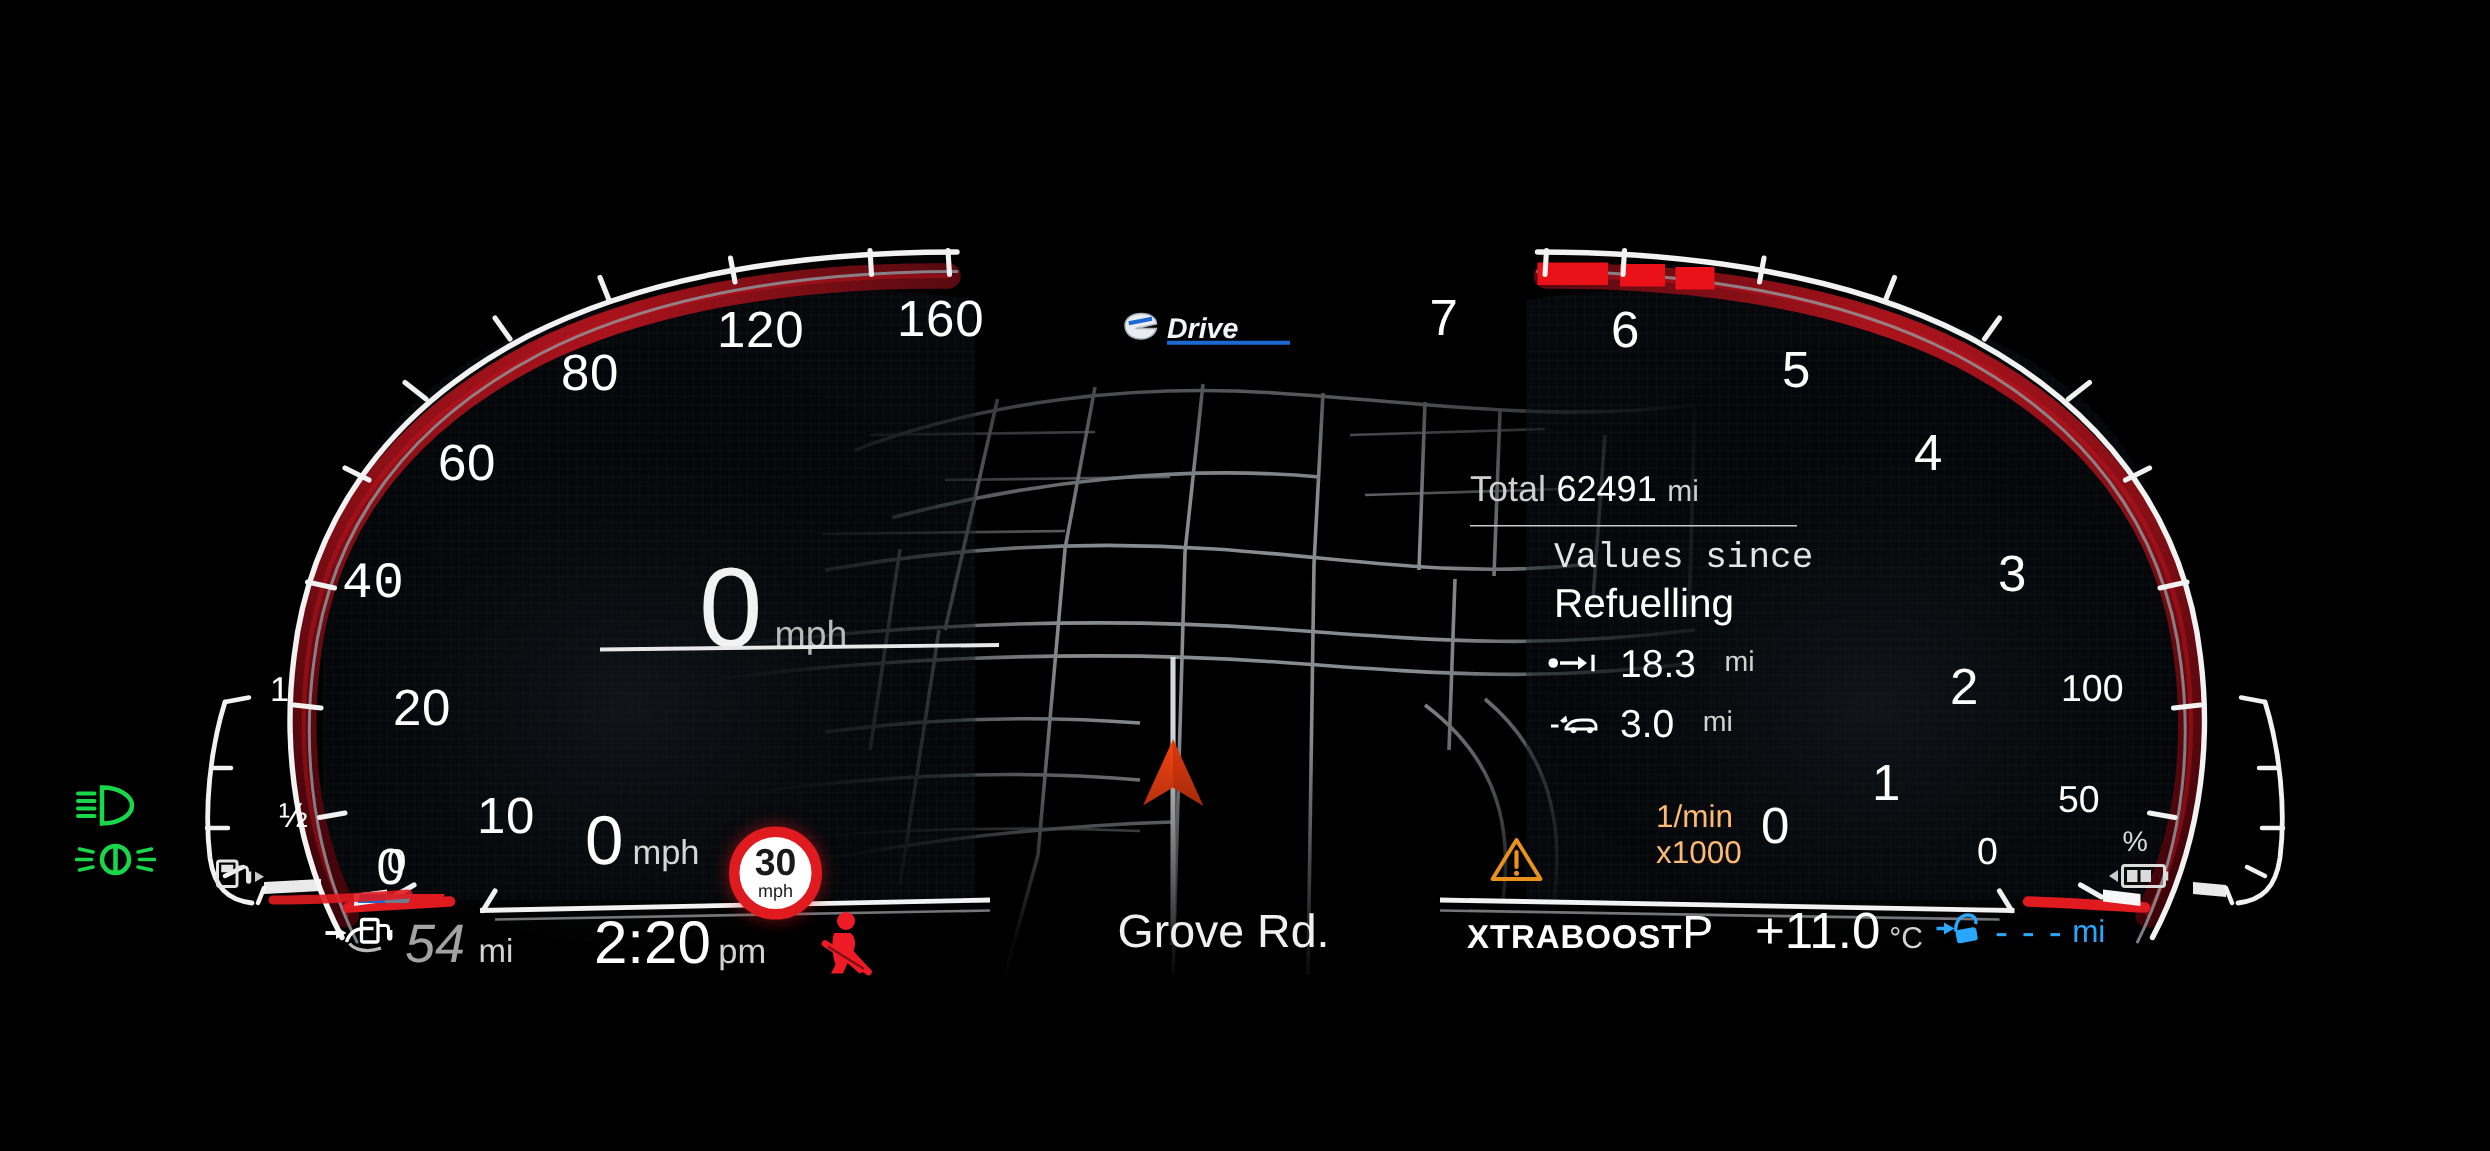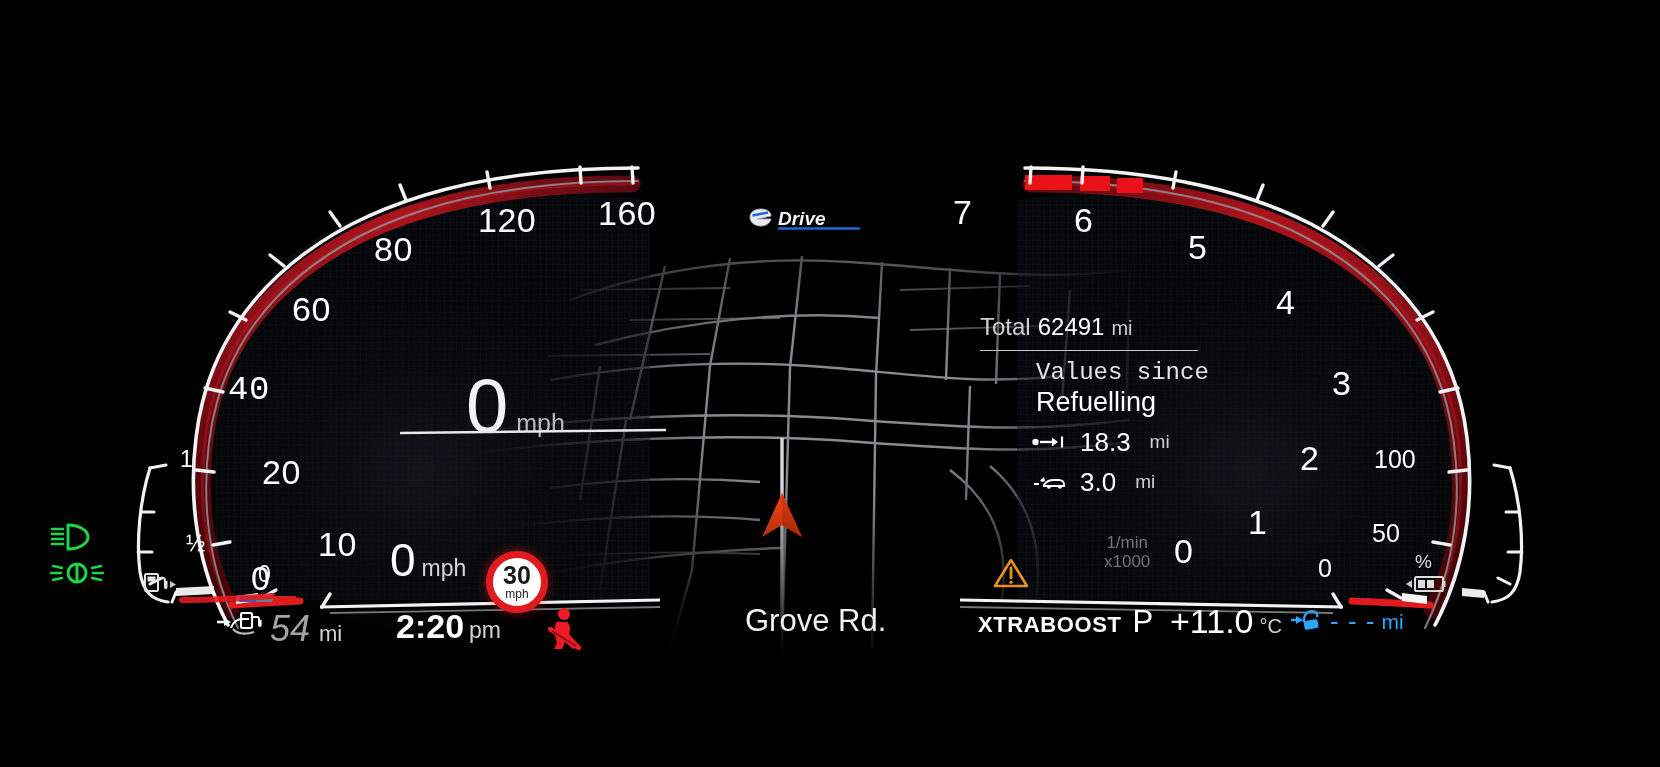--- a/index.html
+++ b/index.html
@@ -58,33 +58,33 @@
   #trip .totalrow .unit { font-size:20px; color:#cfcfcf; }
   #trip .rule { height:1px; background:#c8c8c8; margin:9px 0 8px 0; width:218px; }
   #trip .since { font-size:24px; color:#e4e4e4; margin-left:56px; line-height:1.15;font-family:Liberation Mono, monospace; }
   #trip .what { font-size:27px; color:#fff; margin-left:56px; line-height:1.15; }
   #trip .vrow { display:flex; align-items:center; margin-top:9px; margin-left:52px; gap:14px;text-align:right; }
   #trip .vrow .ic { width:34px; height:18px; display:flex; align-items:center; }
   #trip .vrow .num { font-size:26px; color:#fff; }
   #trip .vrow .unit { font-size:19px; color:#d2d2d2; margin-left:5px; }
 
   
-  #rpmunit { position:absolute; left:1104px; top:533px; font-size:17px;
-     color:#737373; line-height:1.12; text-align:center; }
+  #rpmunit { position:absolute; left:1104px; top:533px; font-size:21px;
+     color:#fdba74; line-height:1.12; text-align:left; }
 
   
   .bottomtext { position:absolute; display:flex; align-items:baseline; }
   #range { left:216px; top:608px; gap:9px; }
   #range .num { font-size:36px; color:#a3a3a3;font-style:italic; }
   #range .unit { font-size:22px; color:#d2d2d2; }
   #clock { left:396px; top:607px; }
-  #clock .num { font-size:34px; color:#fff;font-weight:bold; }
+  #clock .num { font-size:40px; color:#fff; }
   #clock .ampm { font-size:23px; color:#d2d2d2; margin-left:5px; }
   #street { position:absolute; left:745px; top:603px; font-size:31px; color:#f0f0f0; }
-  #xtraboost { position:absolute; left:978px; top:604px; display:flex; align-items:baseline; gap:11px; }
+  #xtraboost { position:absolute; left:978px; top:604px; display:flex; align-items:baseline; }
   #xtraboost .xb { font-size:22px; font-weight:700; letter-spacing:.6px; color:#fff; }
   #xtraboost .gear { font-size:31px; color:#fff; }
   #temp { position:absolute; left:1170px; top:602px; display:flex; align-items:baseline; }
   #temp .num { font-size:34px; color:#fff; }
   #temp .unit { font-size:20px; color:#d2d2d2; margin-left:6px; }
   #elecrange { position:absolute; left:1290px; top:606px; display:flex; align-items:center; gap:6px; }
   #elecrange .dashes { font-size:26px; color:#2aa8ff; letter-spacing:1px; }
   #elecrange .unit { font-size:21px; color:#2aa8ff; }
 
   

